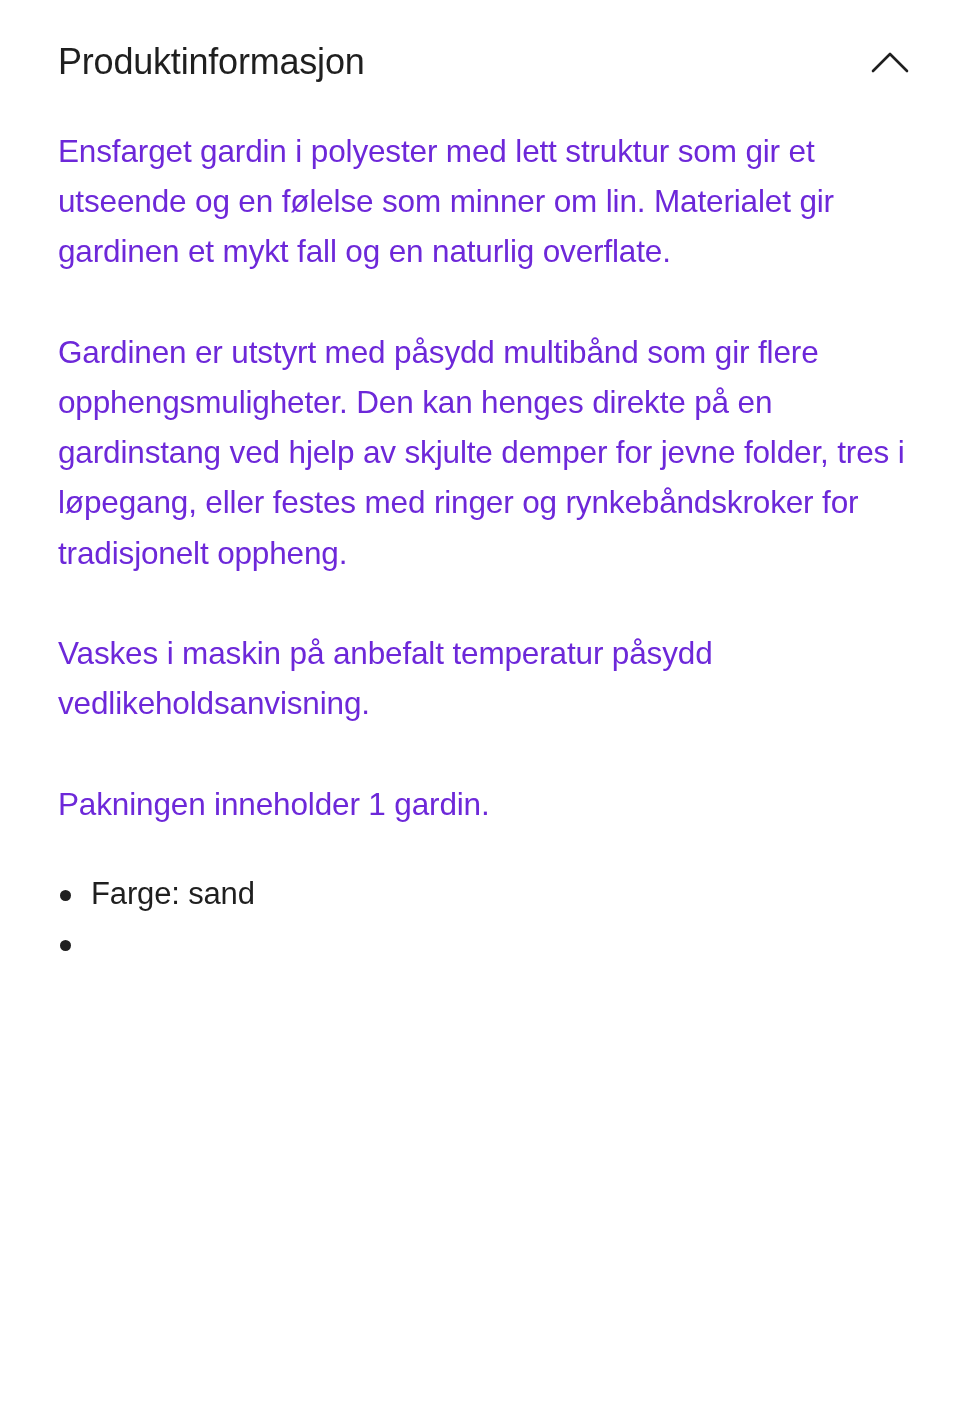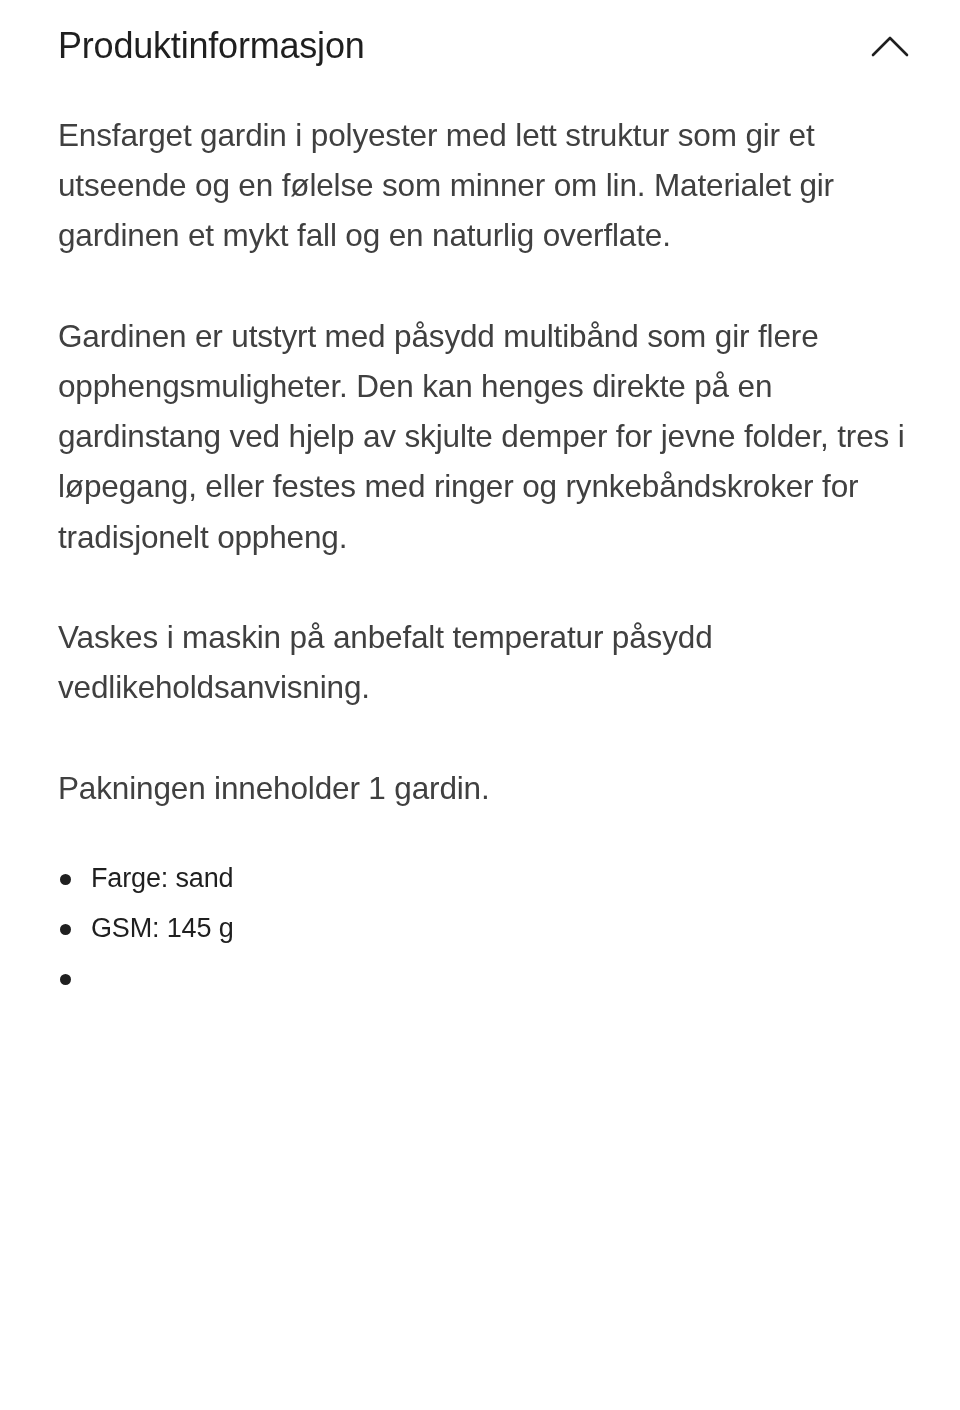--- a/index.html
+++ b/index.html
@@ -11,21 +11,21 @@
       width: 960px;
       height: 1410px;
       overflow: hidden;
       font-family: "Liberation Sans", sans-serif;
       color: #1f1f1f;
       position: relative;
     }
     .accordion {
       position: absolute;
       left: 0;
-      top: 0;
+      top: 16px;
       width: 960px;
     }
     .accordion-header {
       position: relative;
       height: 92px;
       cursor: pointer;
     }
     .accordion-title {
       position: absolute;
       left: 58px;
@@ -49,31 +49,31 @@
       position: absolute;
       left: 58px;
       top: 110px;
       width: 850px;
     }
     .para {
       font-size: 31.5px;
       line-height: 50.2px;
       margin: 0 0 50.2px 0;
       letter-spacing: -0.15px;
-      color: #404040;
+      color: #6d28d9;
     }
     .specs {
       list-style: none;
       margin: 0;
       padding: 0;
       margin-top: -10px;
     }
     .spec-item {
       position: relative;
-      font-size: 27px;
+      font-size: 31px;
       line-height: 50.2px;
       padding-left: 33px;
       letter-spacing: -0.15px;
       white-space: nowrap;
     }
     .bullet {
       position: absolute;
       left: 2px;
       top: 21px;
       width: 11px;
@@ -101,20 +101,16 @@
     <p class="para">Vaskes i maskin på anbefalt temperatur påsydd vedlikeholdsanvisning.</p>
     <p class="para">Pakningen inneholder 1 gardin.</p>
 
     <ul class="specs">
       <li class="spec-item">
         <span class="bullet"></span>
         <span>Farge: sand</span>
       </li>
       <li class="spec-item">
         <span class="bullet"></span>
-        <span>GSM: 145 g</span>
-      </li>
-      <li class="spec-item">
-        <span class="bullet"></span>
       </li>
     </ul>
   </div>
 </div>
 
 </body></html>

